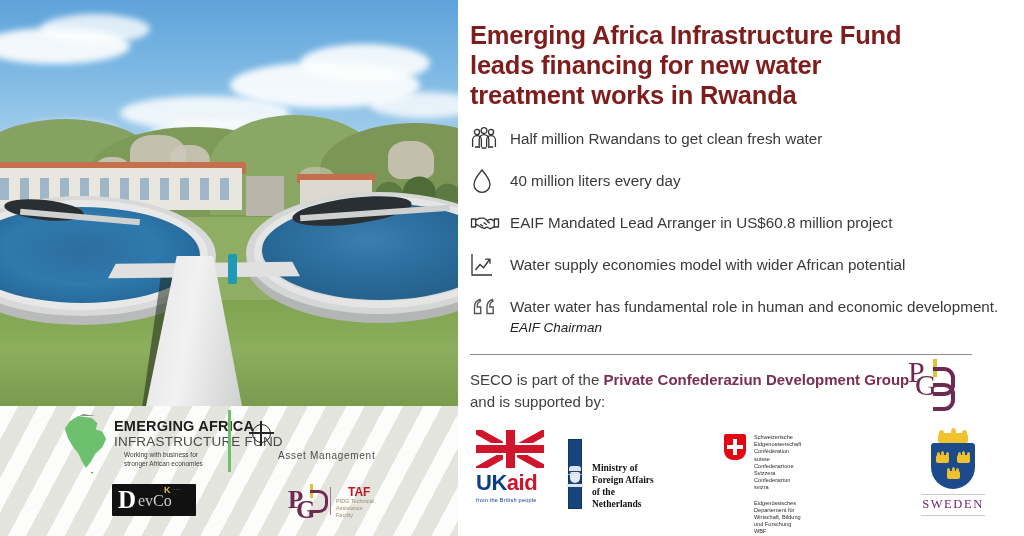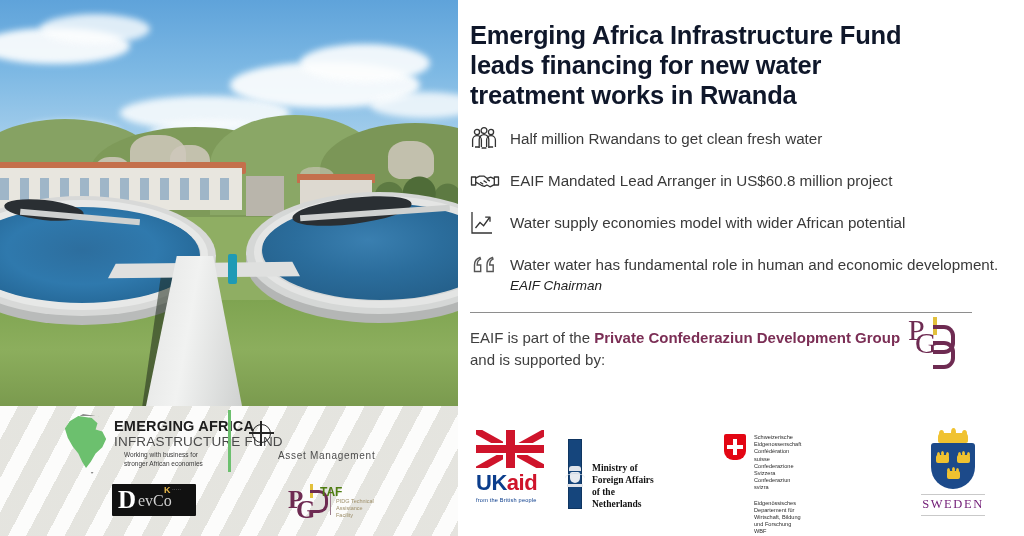--- a/index.html
+++ b/index.html
@@ -137,27 +137,27 @@
   
   .taf{position:absolute;left:288px;top:484px;width:96px;height:36px;}
   .taf-p{position:absolute;left:0;top:2px;font-size:25px;color:#6e2b52;font-weight:bold;
          font-family:"Liberation Serif","DejaVu Serif",serif;}
   .taf-g{position:absolute;left:8px;top:12px;font-size:25px;color:#6e2b52;font-weight:bold;
          font-family:"Liberation Serif","DejaVu Serif",serif;}
   .taf-bar{position:absolute;left:22px;top:0px;width:3px;height:14px;background:#e2c03c;}
   .taf-d{position:absolute;left:22px;top:6px;width:15px;height:17px;
          border:3px solid #6e2b52;border-left:none;border-radius:0 9px 9px 0;}
   .taf-div{position:absolute;left:42px;top:3px;width:1px;height:28px;background:#9b7a8d;}
-  .taf-t{position:absolute;left:32px;top:1px;font-size:12px;font-weight:bold;color:#4d7c0f;}
+  .taf-t{position:absolute;left:60px;top:1px;font-size:12px;font-weight:bold;color:#b91c1c;}
   .taf-s{position:absolute;left:48px;top:14px;font-size:5.5px;color:#9e8f6a;line-height:7px;}
 
   
   .content{flex:1;position:relative;padding:14px 24px 0 12px;}
   h1.headline{margin:6px 0 0 0;font-size:25.5px;line-height:30px;font-weight:bold;
-              color:#0f172a;letter-spacing:-.2px;max-width:470px;}
+              color:#7f1d1d;letter-spacing:-.2px;max-width:470px;}
 
   .bullets{margin-top:16px;}
   .bullet{display:flex;align-items:flex-start;margin-bottom:16px;}
   .bullet .bicon{flex:0 0 40px;height:26px;display:flex;align-items:center;
                  justify-content:flex-start;}
   .bullet .btext{font-size:15.2px;line-height:20px;color:#3a3a3a;padding-top:3px;}
   .btext b{font-weight:normal;font-style:italic;font-size:13.5px;color:#222;}
 
   hr.divider{border:none;border-top:1.6px solid #8e8e8e;margin:6px 0 0 0;width:502px;}
 
@@ -368,20 +368,28 @@
               <path d="M2.6 20v-7a4.4 4.4 0 0 1 4.4-4.4 4.4 4.4 0 0 1 4.4 4.4v7"></path>
               <path d="M9.2 21V12.4A4.8 4.8 0 0 1 14 7.6a4.8 4.8 0 0 1 4.8 4.8V21"></path>
               <path d="M16.6 20v-7A4.4 4.4 0 0 1 21 8.6a4.4 4.4 0 0 1 4.4 4.4v7"></path>
               <path d="M5 20h4M11.6 21h4.8M18.9 20h4.2"></path>
             </g>
           </svg>
         </span>
         <span class="btext">Half million Rwandans to get clean fresh water</span>
       </div>
 
+      <div class="bullet">
+        <span class="bicon">
+          <svg width="24" height="26" viewBox="0 0 24 26">
+            <path d="M12 2 C12 2 4 11.5 4 16.4 A8 8 0 0 0 20 16.4 C20 11.5 12 2 12 2 Z" fill="none" stroke="#333" stroke-width="1.3"></path>
+          </svg>
+        </span>
+        <span class="btext">40 million liters every day</span>
+      </div>
 
       <div class="bullet">
         <span class="bicon">
           <svg width="30" height="22" viewBox="0 0 30 22">
             <g fill="none" stroke="#333" stroke-width="1.3" stroke-linejoin="round">
               <path d="M1.5 7h4.2v8H1.5z"></path>
                 <path d="M24.3 7h4.2v8h-4.2z"></path>
               <path d="M5.7 8.2 9.6 6.2h4.6l3 2.2 3.5-1.2 3.6 1.6"></path>
               <path d="M24.4 14.6 20 16.8l-3-1.8-2.6 1.4-3.1-1.1-5.6-3.2"></path>
               <path d="M10.2 12.2l3 2M13.6 10.6l3.2 2.1M16.8 9.1l3 2"></path>
@@ -416,21 +424,21 @@
         <span class="btext">
           <span>Water water has fundamental role in human and economic development.</span>
           <b>EAIF Chairman</b>
         </span>
       </div>
     </div>
 
     <hr class="divider">
 
     <div class="pidg-line">
-      <span>EAIF is part of the </span><span class="pidg-name">Private Confederaziun Development Group</span><br>
+      <span>SECO is part of the </span><span class="pidg-name">Private Confederaziun Development Group</span><br>
       <span>and is supported by:</span>
 
       <span class="pidg-logo">
         <span class="pl-p">P</span>
         <span class="pl-g">G</span>
         <span class="pl-bar"></span>
         <span class="pl-d"></span>
         <span class="pl-c"></span>
       </span>
     </div>

